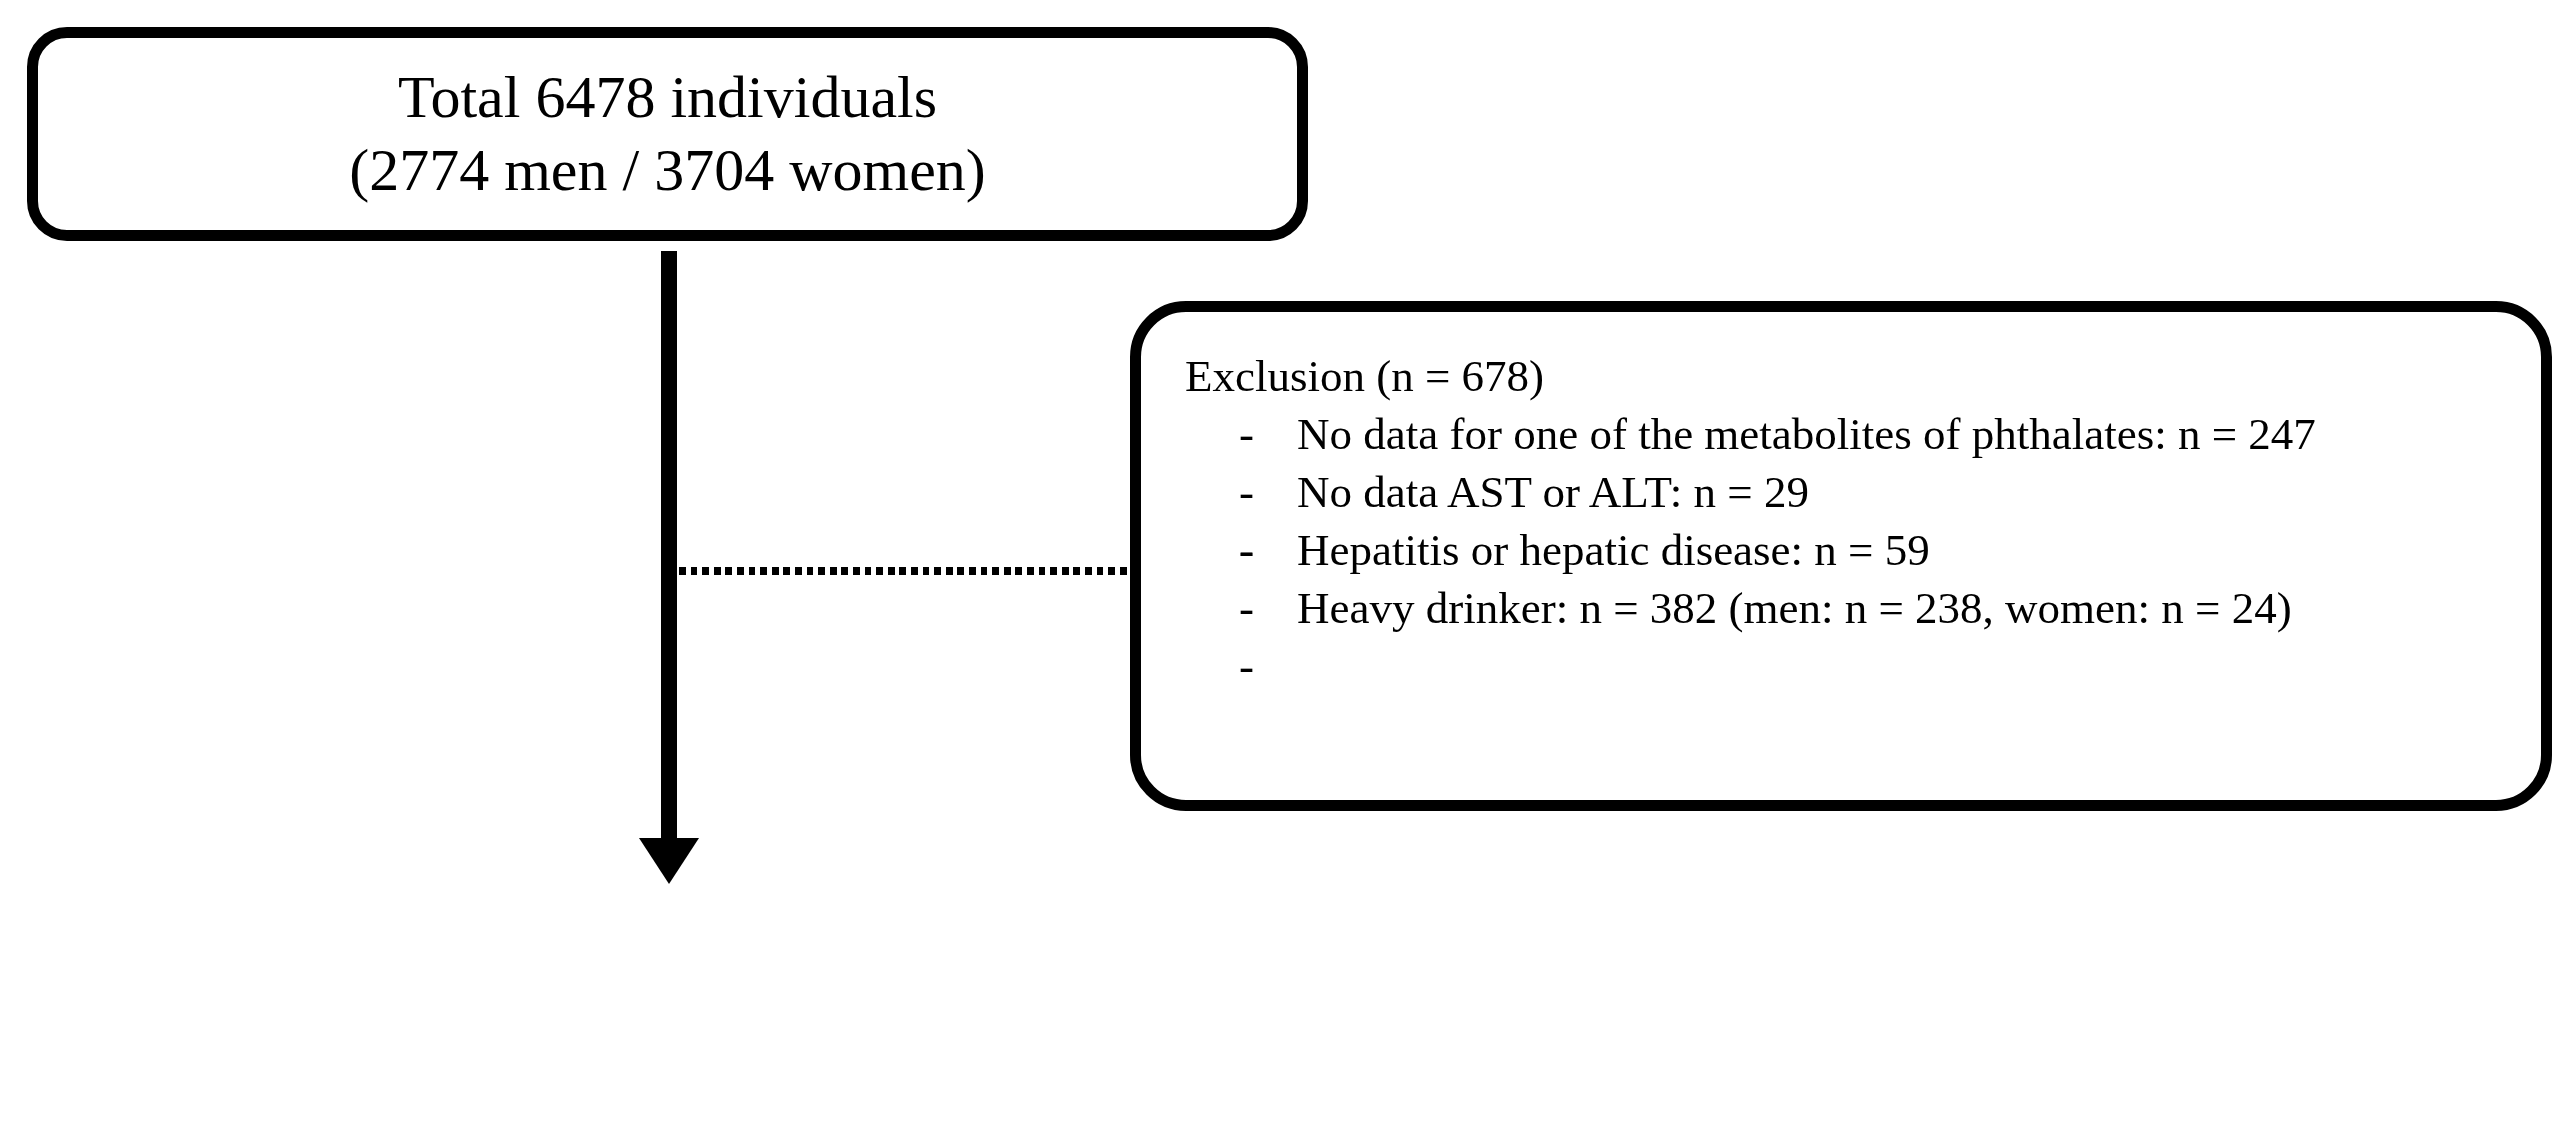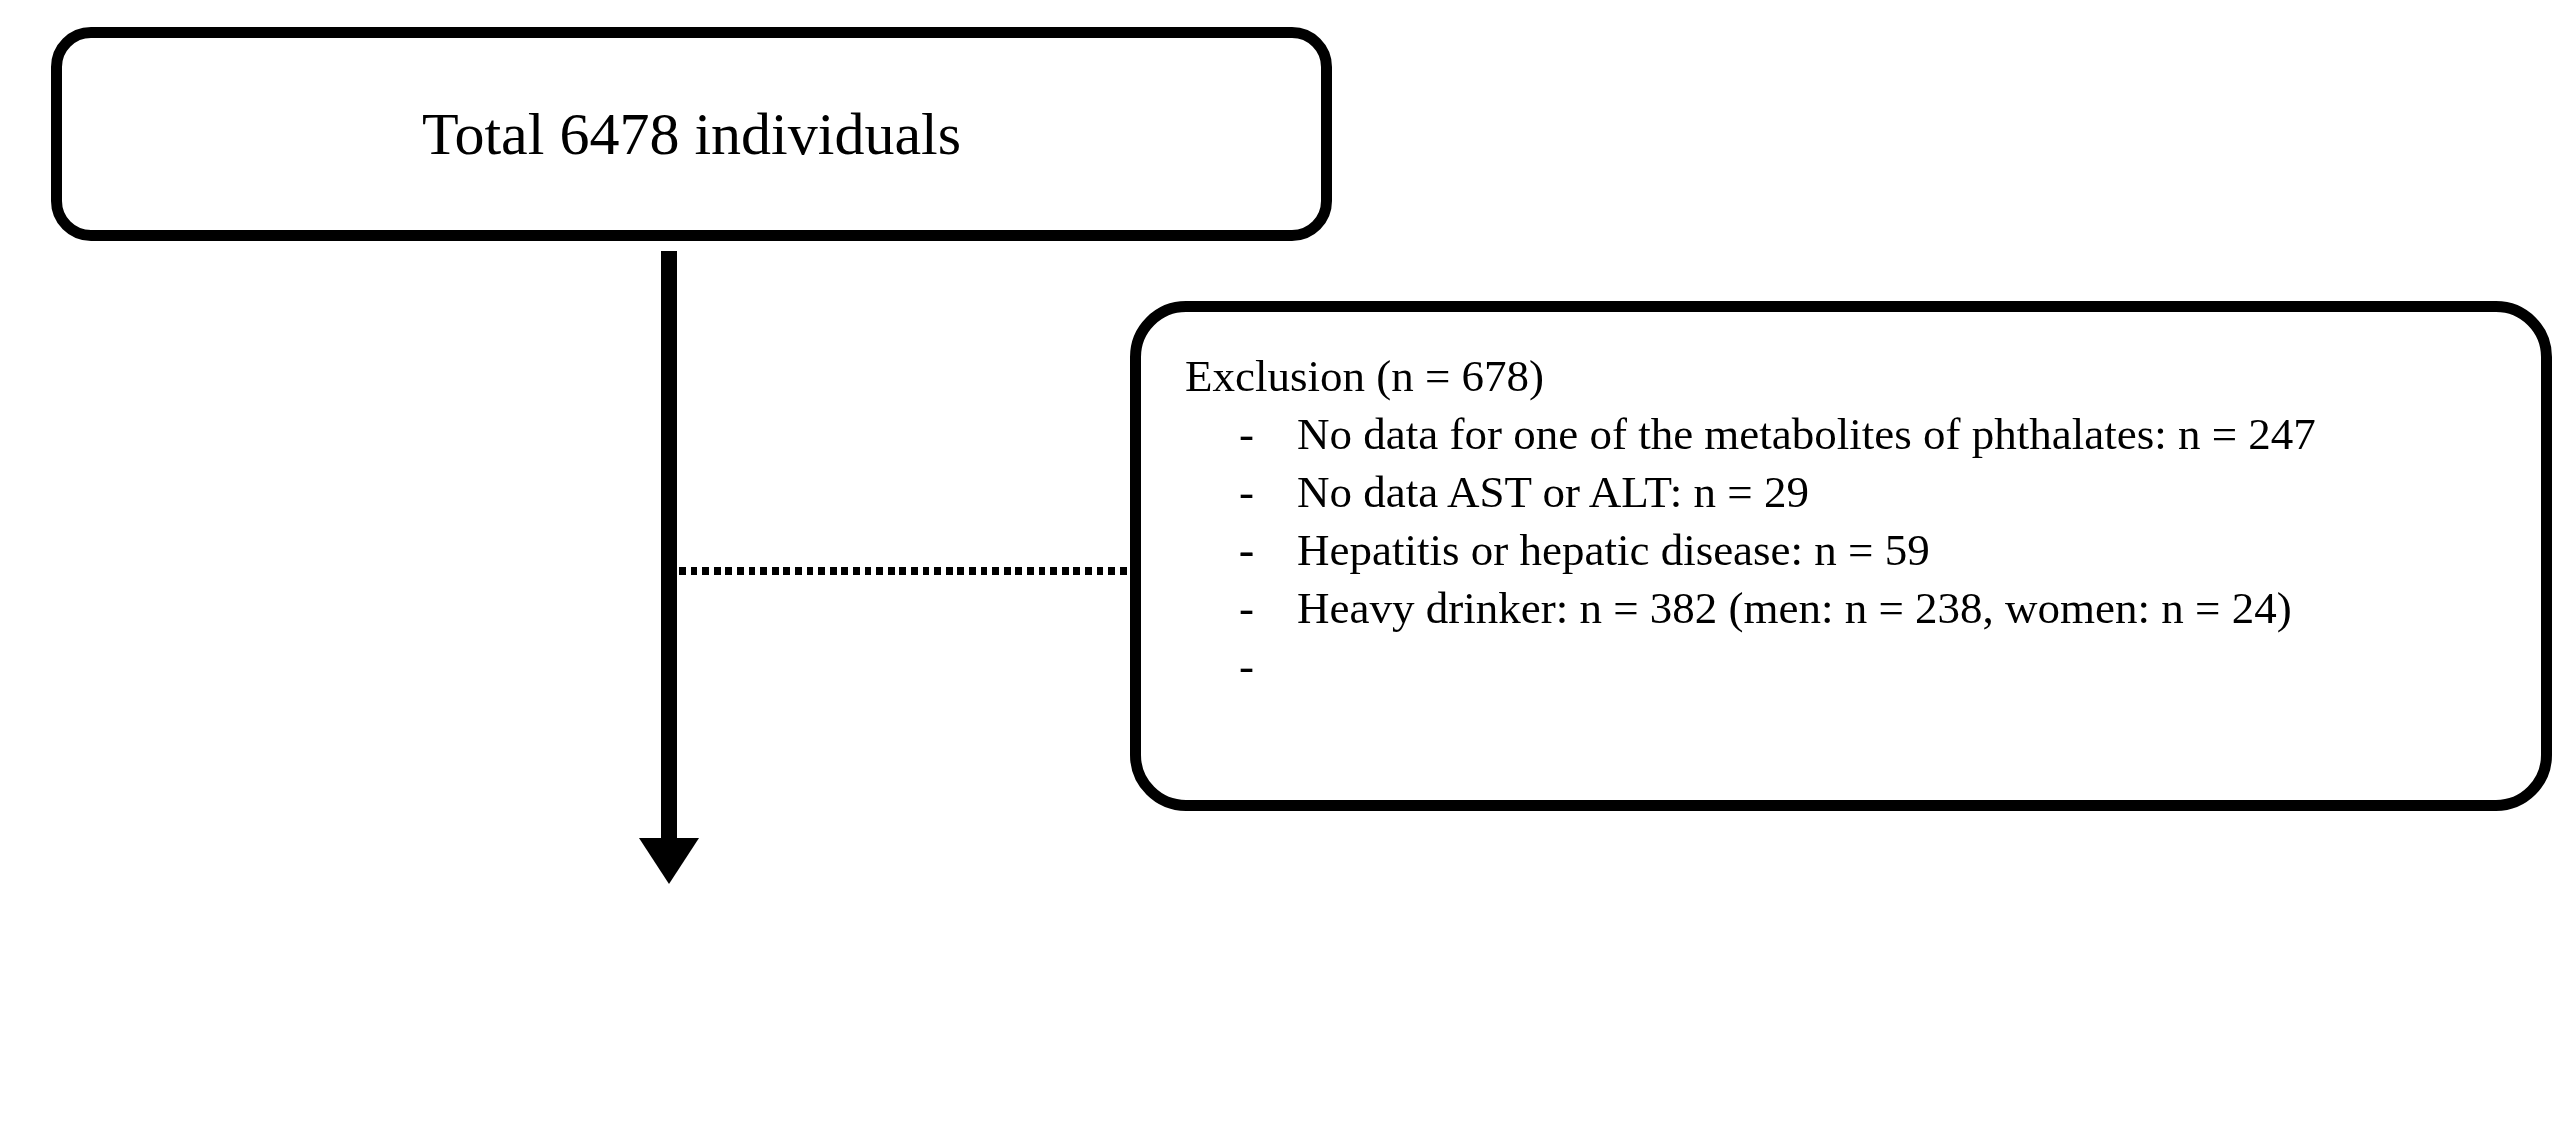--- a/index.html
+++ b/index.html
@@ -22,21 +22,20 @@
     border: 11.6px solid #000000;
     border-radius: 40px;
     background: #ffffff;
     display: flex;
     flex-direction: column;
     justify-content: center;
     align-items: center;
     text-align: center;
     font-size: 60px;
     line-height: 73px;
-    margin-left: 24px;
   }
   #top-box {
     left: 27px;
     top: 27px;
     width: 1281px;
     height: 214px;
   }
   #final-box {
     left: 27px;
     top: 884px;
@@ -102,20 +101,21 @@
     top: 0;
   }
 </style>
 </head>
 <body>
 
 <div id="canvas">
 
   <div id="top-box" class="flow-box">
     <div>Total 6478 individuals</div>
+    <div>(2774 men / 3704 women)</div>
   </div>
 
   <div id="arrow-shaft"></div>
   <div id="arrow-head"></div>
   <div id="connector-dotted"></div>
 
   <div id="exclusion-box">
     <div id="exclusion-title">Exclusion (n = 678)</div>
     <ul id="exclusion-list">
       <li>

